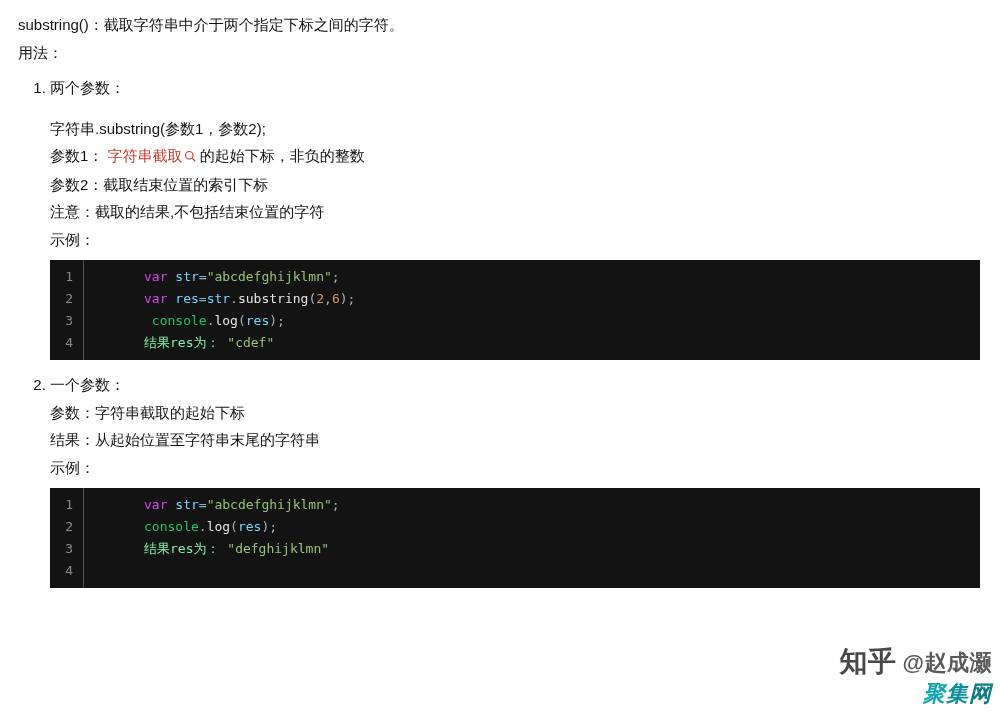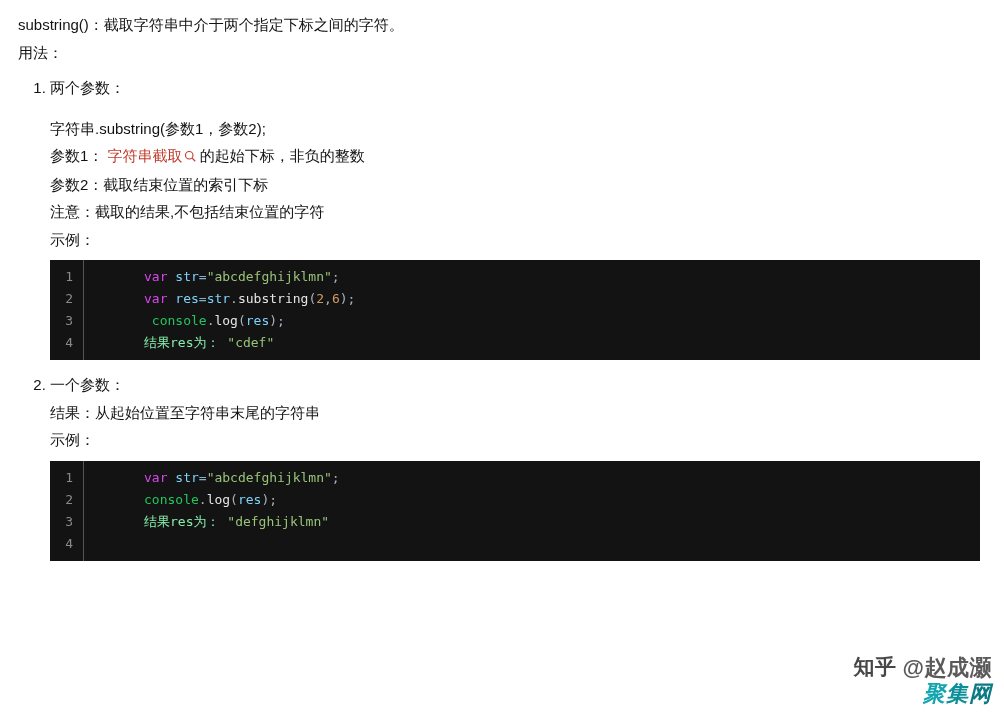--- a/index.html
+++ b/index.html
@@ -104,21 +104,21 @@
     font-weight: 600;
     letter-spacing: 0.5px;
     display: flex;
     align-items: center;
     gap: 6px;
     pointer-events: none;
   }
   .watermark .zhi {
     font-weight: 900;
     color: #474747;
-    font-size: 21px;
+    font-size: 28px;
   }
   .site-mark {
     position: absolute;
     right: 12px;
     bottom: 2px;
     font-size: 22px;
     font-weight: 800;
     font-style: italic;
     letter-spacing: 1px;
     pointer-events: none;
@@ -170,20 +170,21 @@
             <div> <span class="obj">console</span><span class="pun">.</span><span class="fn">log</span><span class="pun">(</span><span class="id">res</span><span class="pun">)</span><span class="pun">;</span></div>
             <div><span class="cmt">结果res为：</span> <span class="str">"cdef"</span></div>
           </div>
         </div>
       </div>
     </li>
 
     <li>
       <span>一个参数：</span>
       <div class="li-body">
+        <p>参数：字符串截取的起始下标</p>
         <p>结果：从起始位置至字符串末尾的字符串</p>
         <p>示例：</p>
 
         <div class="code-block">
           <div class="gutter">
             <div>1</div>
             <div>2</div>
             <div>3</div>
             <div>4</div>
           </div>

